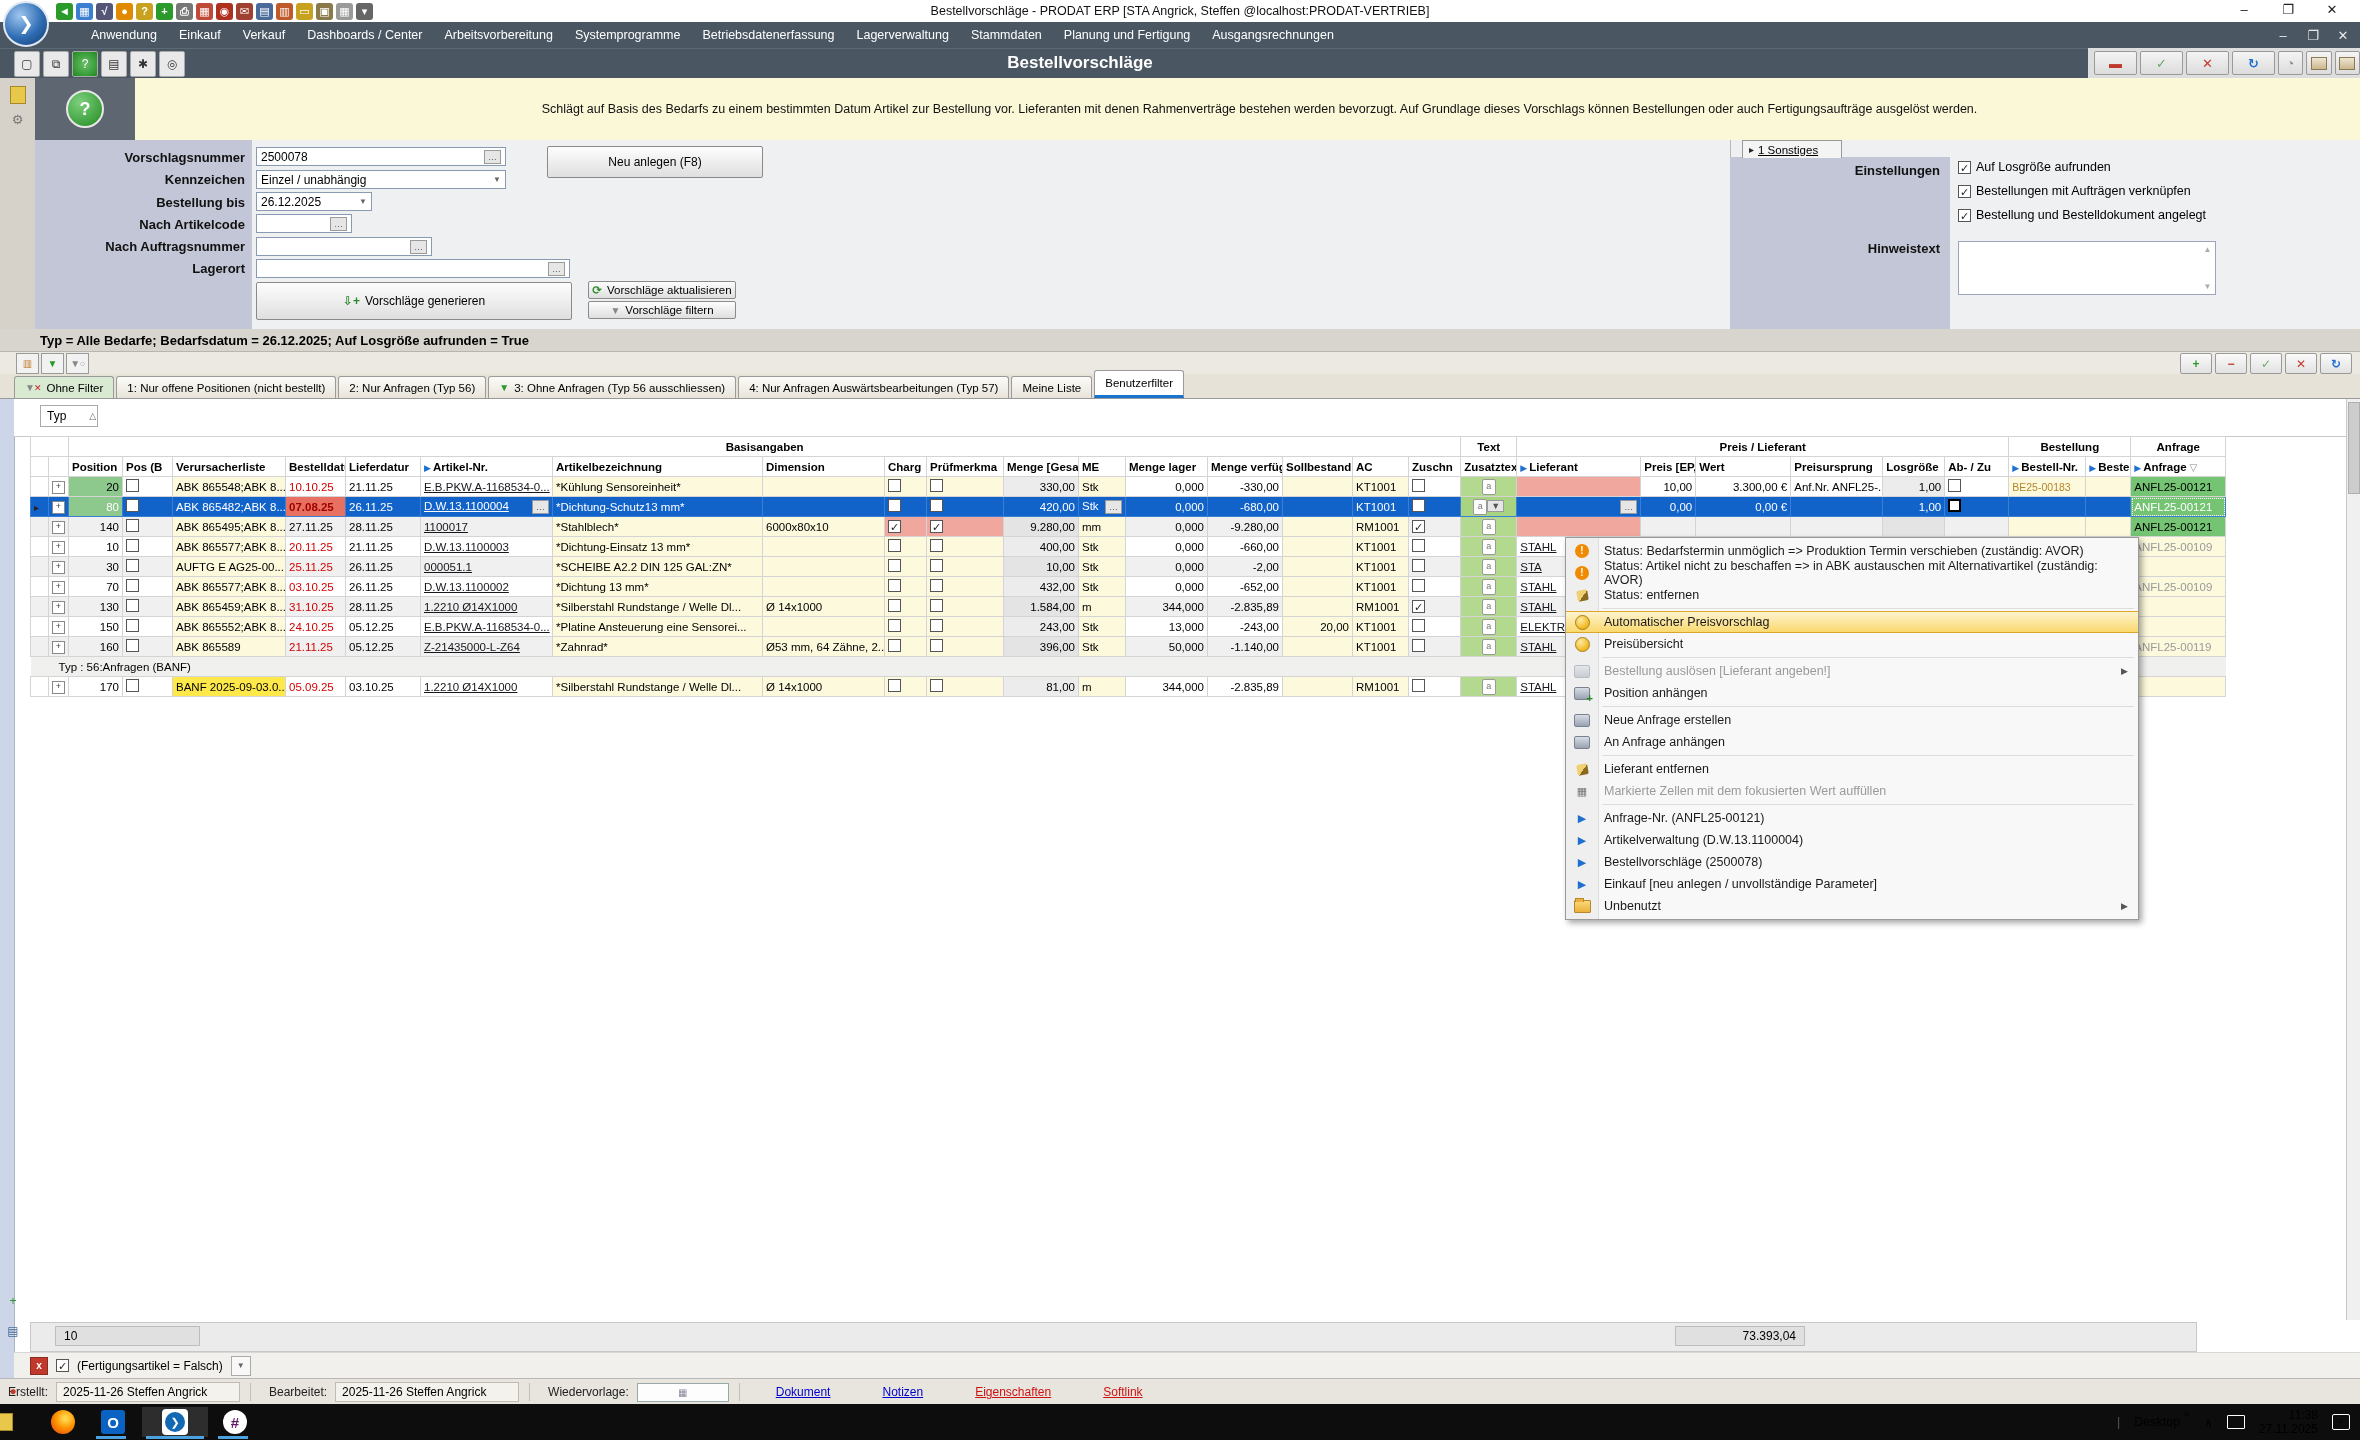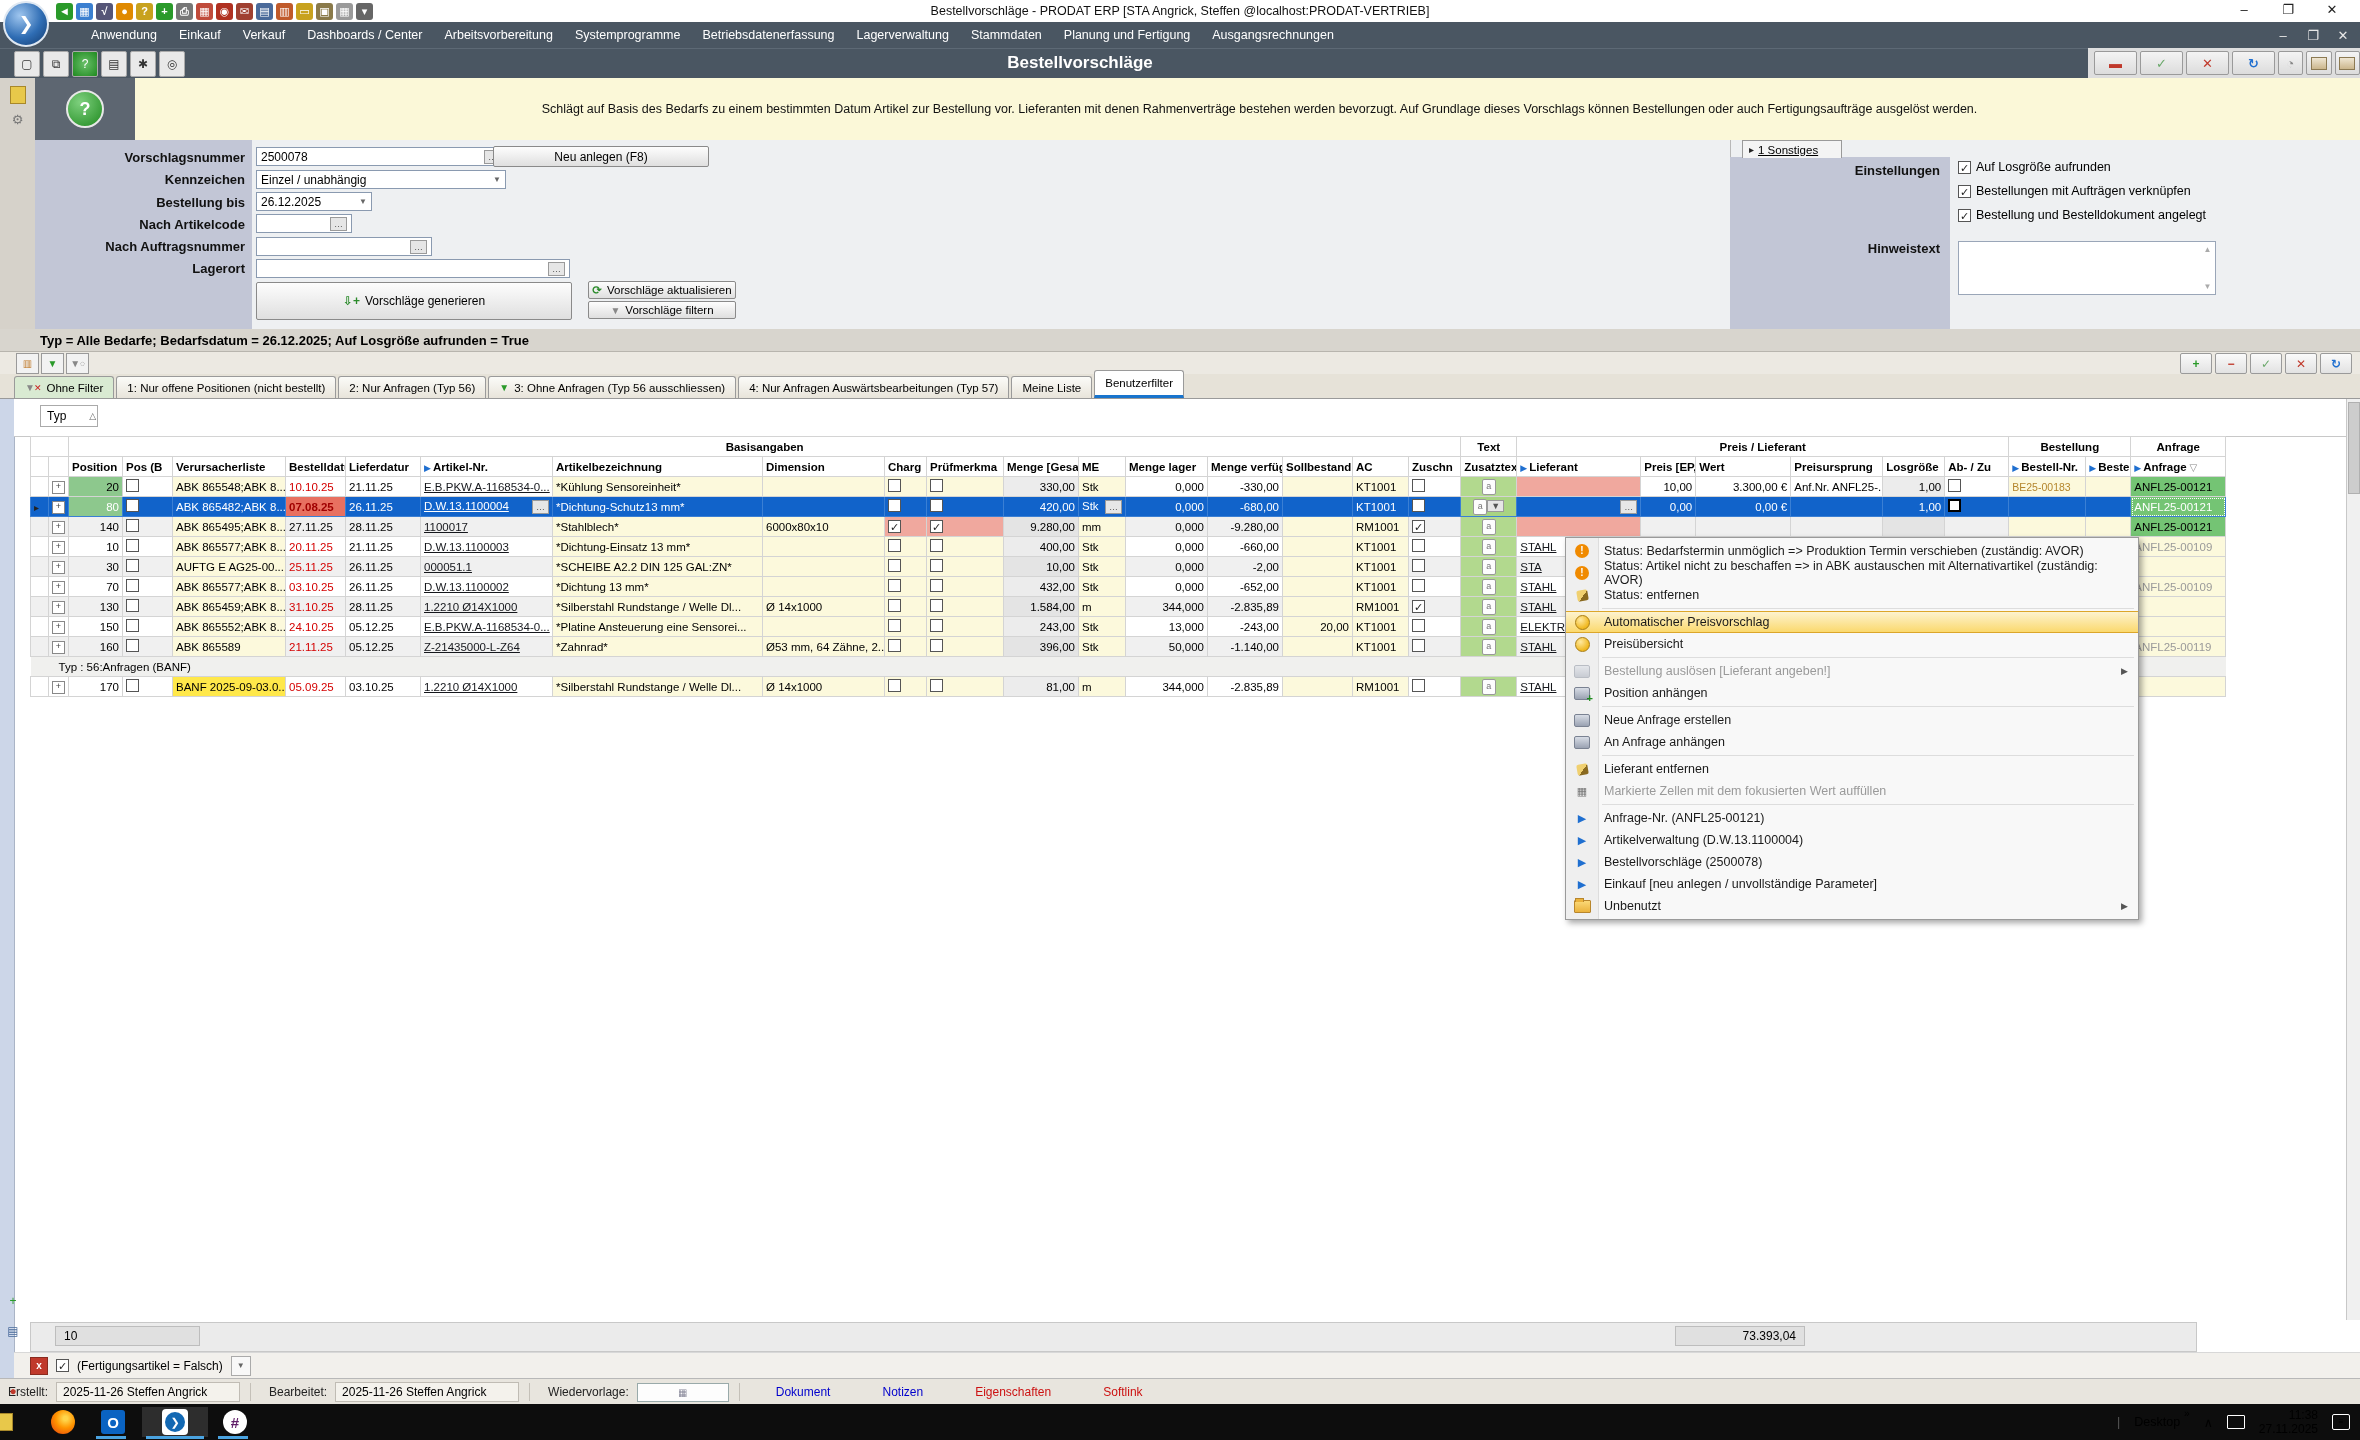--- a/index.html
+++ b/index.html
@@ -131,21 +131,21 @@
   .sumbox{position:absolute;height:20px;background:#e0e0e0;border:1px solid #bdbdbd;font-size:12px;display:flex;align-items:center;justify-content:flex-end;padding:0 8px;box-sizing:border-box}
 
   #filterfoot{left:14px;top:1352px;width:2346px;height:26px;background:#f2f0ec;border-top:1px solid #d8d8d8;display:flex;align-items:center;gap:8px;padding-left:16px;box-sizing:border-box}
   #fxbtn{width:16px;height:16px;background:#c0392b;color:#fff;font-size:10px;font-weight:bold;display:flex;align-items:center;justify-content:center;border:1px solid #8a2a1e}
   #fdrop{width:18px;height:18px;background:#f8f8f8;border:1px solid #aaa;font-size:8px;color:#666;display:flex;align-items:center;justify-content:center}
 
   #recordbar{left:0;top:1378px;width:2360px;height:26px;background:#e8e5de;border-top:1px solid #b8b8b8;display:flex;align-items:center;font-size:12px}
   .rblab{padding:0 8px;color:#222}
   .rbval{background:#f4f2ec;border:1px solid #c0bcb4;height:18px;display:flex;align-items:center;padding:0 6px;min-width:170px}
   .rbsep{width:1px;height:18px;background:#c4c0b8;margin:0 10px}
-  .rlink{padding:0 26px;font-size:12px}
+  .rlink{text-decoration:underline;padding:0 26px;font-size:12px}
   .rlink.blue{color:#0000cc}
   .rlink.red{color:#cc1111}
   #wvbox{background:#fdfdfd;border:1px solid #9aa;width:90px;height:17px;display:flex;align-items:center;justify-content:center;color:#889;font-size:10px}
 
   
   #taskbar{left:0;top:1404px;width:2360px;height:36px;background:#0d0d0d;color:#fff}
   .tapp{position:absolute;top:1407px;width:46px;height:30px;display:flex;align-items:center;justify-content:center}
   .trun{position:absolute;top:1436px;height:3px;background:#4aa3e0}
   #tbprodat{background:#2d2d2d}
   .ffx{width:24px;height:24px;border-radius:50%;background:radial-gradient(circle at 60% 35%,#ffd54a 10%,#ff9500 45%,#e33a0e 100%)}
@@ -282,21 +282,21 @@
 <div class="flabel" style="left:40px;top:172px">Kennzeichen</div>
 <div class="flabel" style="left:40px;top:195px">Bestellung bis</div>
 <div class="flabel" style="left:40px;top:217px">Nach Artikelcode</div>
 <div class="flabel" style="left:40px;top:239px">Nach Auftragsnummer</div>
 <div class="flabel" style="left:40px;top:261px">Lagerort</div>
 
 <div class="inp" style="left:256px;top:147px;width:250px;height:19px">
   <span class="sp">2500078</span>
     <span class="dots">…</span>
 </div>
-<div class="btn" style="left:493px;top:146px;width:216px;height:21px">Neu anlegen (F8)</div>
+<div class="btn" style="left:547px;top:146px;width:216px;height:32px">Neu anlegen (F8)</div>
 <div class="inp" style="left:256px;top:170px;width:250px;height:19px">
   <span class="sp">Einzel / unabhängig</span>
     <span style="font-size:8px;color:#666">▼</span>
 </div>
 <div class="inp" style="left:256px;top:192px;width:116px;height:19px">
   <span class="sp">26.12.2025</span>
     <span style="font-size:8px;color:#666">▼</span>
 </div>
 <div class="inp" style="left:256px;top:214px;width:96px;height:19px">
   <span class="sp"></span>

